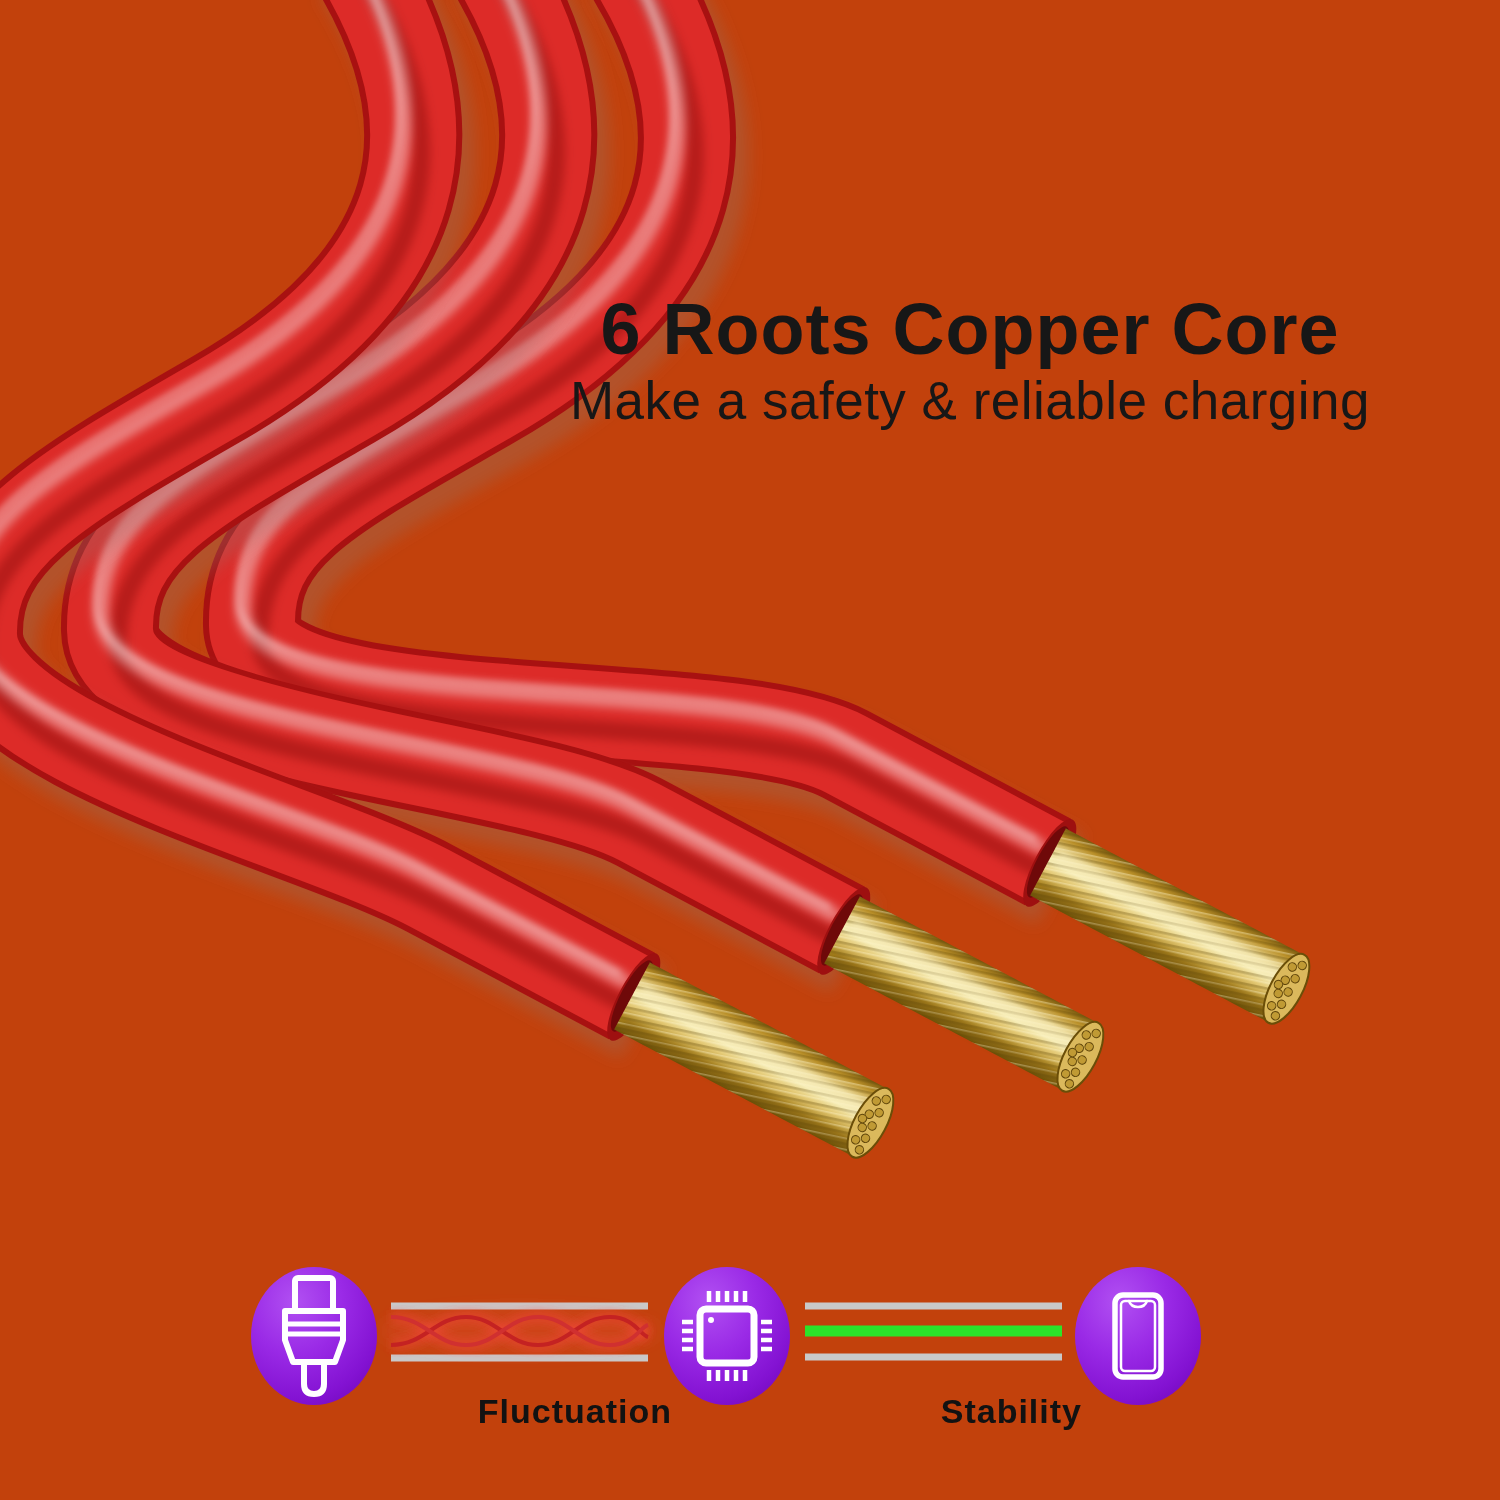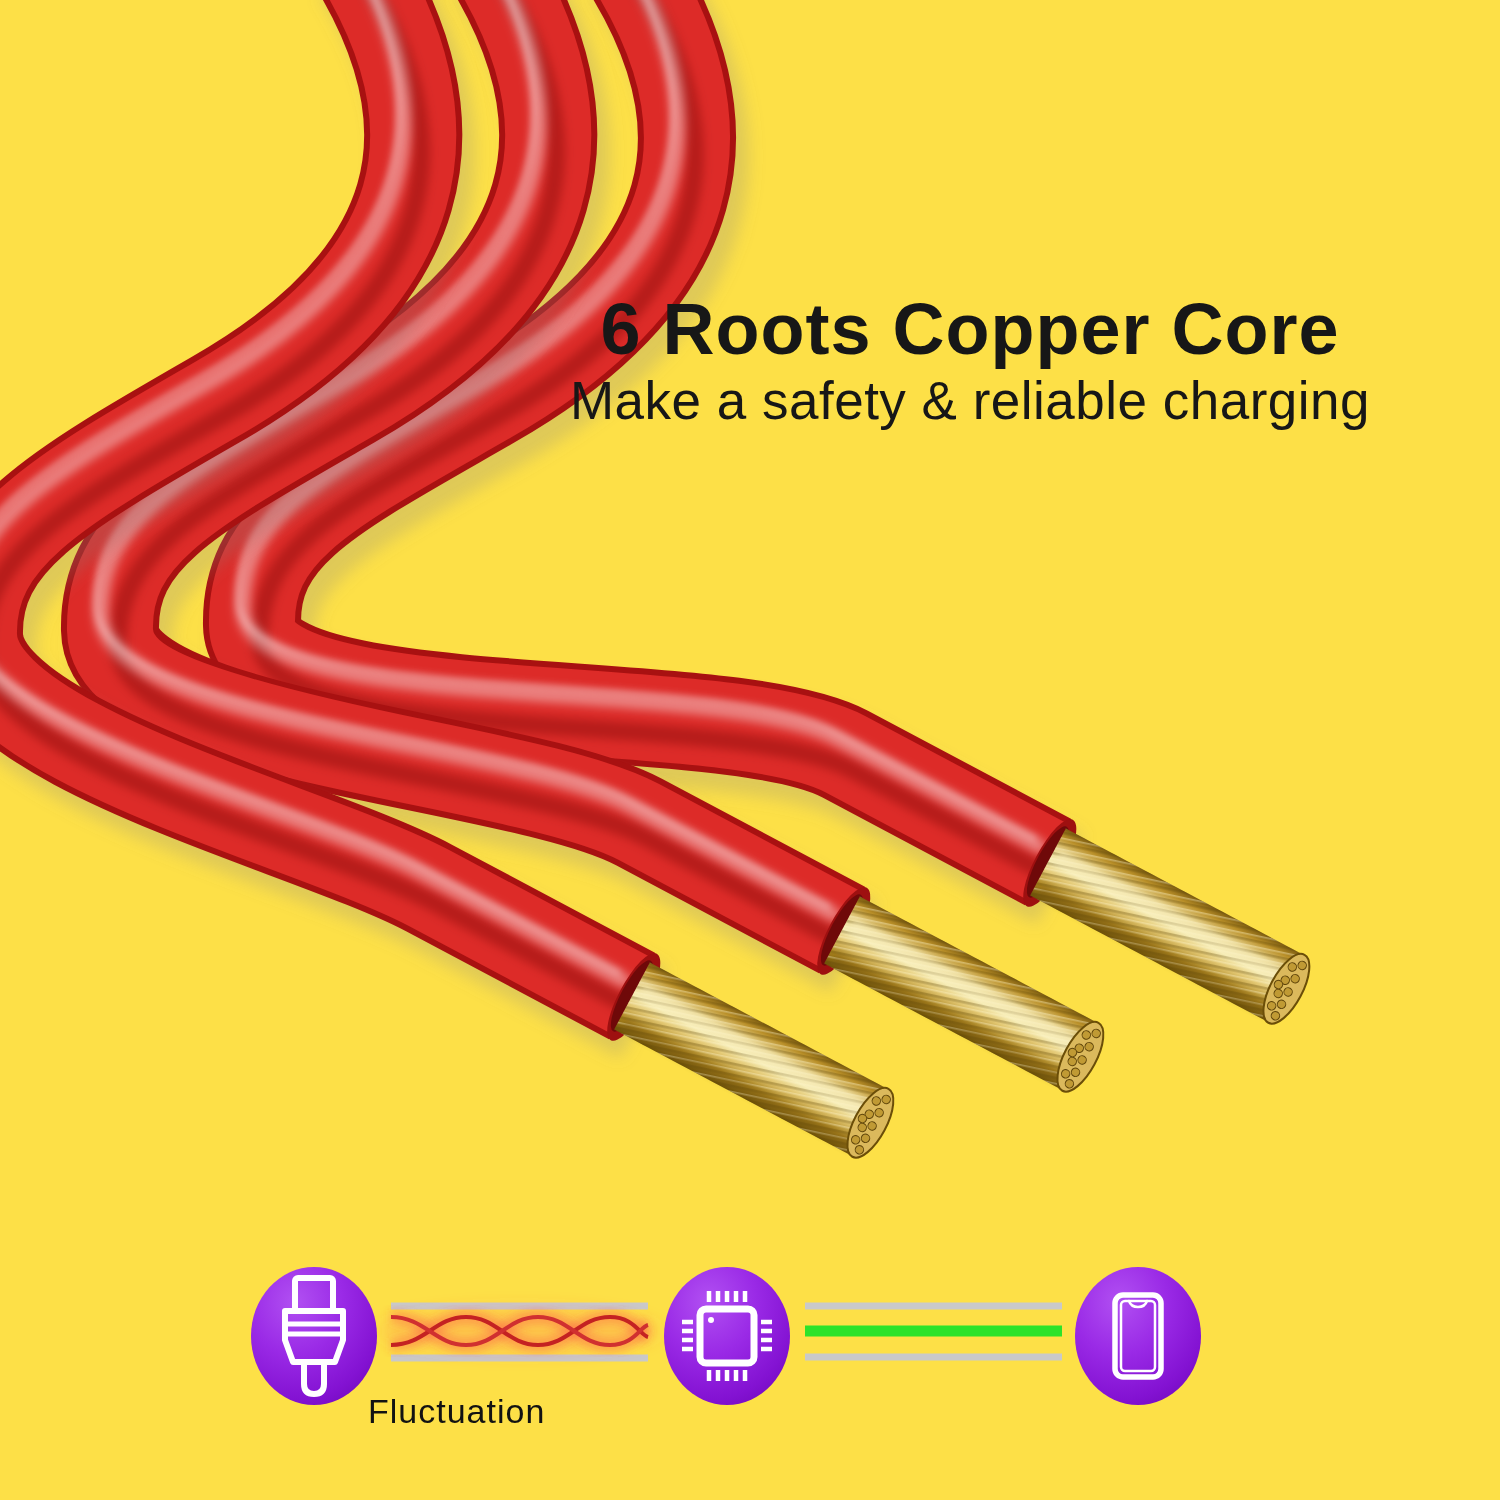--- a/index.html
+++ b/index.html
@@ -1,23 +1,23 @@
 <!DOCTYPE html>
 <html><head>
 <meta charset="utf-8">
 <style>
   html,body{margin:0;padding:0;background:#ffffff;}
   .stage{position:relative;width:1500px;height:1500px;overflow:hidden;
-         font-family:"Liberation Sans", sans-serif;background:#fde047;}
+         font-family:"Liberation Sans", sans-serif;background:#c2410c;}
   .stage svg{position:absolute;left:0;top:0;}
   .headline{position:absolute;left:500px;top:290px;width:940px;text-align:center;color:#171717;}
   .headline .title{font-size:72px;font-weight:bold;letter-spacing:1px;line-height:78px;white-space:nowrap;}
   .headline .subtitle{font-size:53px;font-weight:400;letter-spacing:0.5px;line-height:66px;margin-top:0;white-space:nowrap;}
-  .feat-label{position:absolute;top:1392px;width:304px;text-align:left;
-              font-size:34px;font-weight:normal;color:#121212;letter-spacing:1px;}
+  .feat-label{position:absolute;top:1392px;width:304px;text-align:right;
+              font-size:34px;font-weight:bold;color:#121212;letter-spacing:1px;}
   .feat-label.fluct{left:368px;}
   .feat-label.stab{left:778px;}
 </style>
 </head>
 <body>
 
 <div class="stage">
 
 <svg width="1500" height="1500" viewBox="0 0 1500 1500" xmlns="http://www.w3.org/2000/svg">
   <defs>
@@ -196,14 +196,15 @@
     </g>
   </g>
 </svg>
 
   <div class="headline">
     <div class="title">6 Roots Copper Core</div>
     <div class="subtitle">Make a safety &amp; reliable charging</div>
   </div>
 
   <div class="feat-label fluct">Fluctuation</div>
+  <div class="feat-label stab">Stability</div>
 
 </div>
 
 </body></html>

